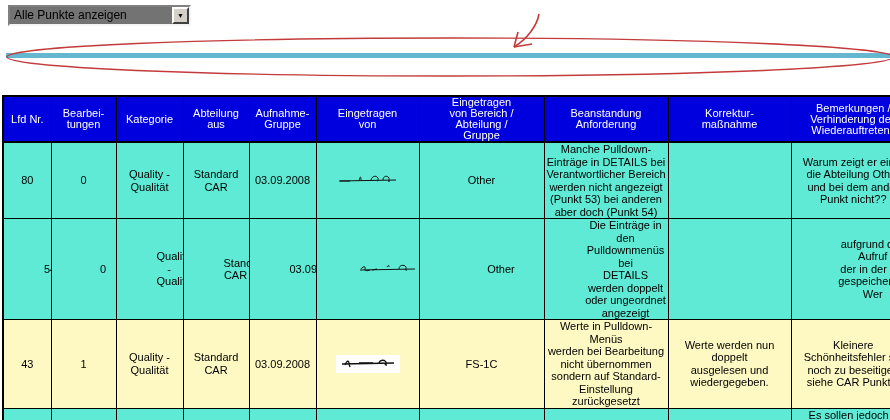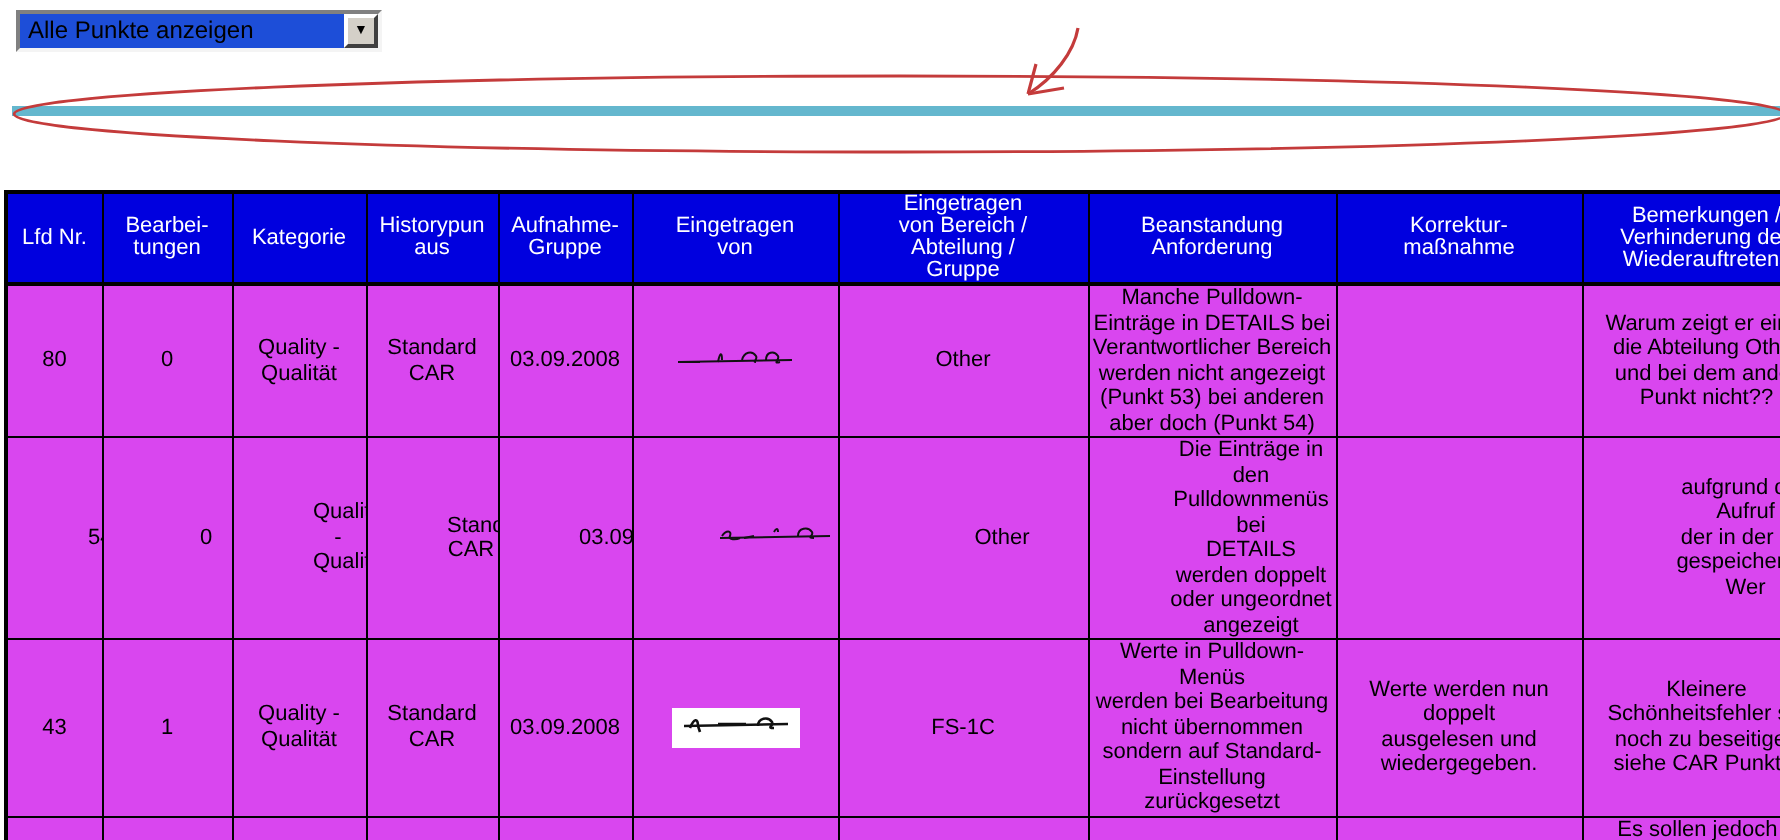--- a/index.html
+++ b/index.html
@@ -2,42 +2,42 @@
 <html><head>
 <meta charset="utf-8">
 <style>
   * { margin:0; padding:0; box-sizing:border-box; }
   html,body { width:890px; height:420px; overflow:hidden; background:#fff;
               font-family:"Liberation Sans", sans-serif; }
   #app { position:relative; width:890px; height:420px; }
 
   
   .combo { position:absolute; left:8px; top:5px; width:183px; height:21px;
-           background:#1d4ed8; border:2px solid; border-color:#808080 #f4f4f4 #f4f4f4 #808080; }
+           background:#737373; border:2px solid; border-color:#808080 #f4f4f4 #f4f4f4 #808080; }
   .combo-text { position:absolute; left:4px; top:1px; font-size:12px; color:#000; line-height:15px; }
   .combo-btn { position:absolute; right:0; top:0; width:17px; height:17px;
                background:#d4d0c8; border:2px solid; border-color:#fff #404040 #404040 #fff;
                font-size:7px; color:#000; text-align:center; line-height:13px; }
 
   
   .thin-bar { position:absolute; left:6px; top:53px; width:884px; height:5px; background:#64b7ce; }
 
   
   .annot { position:absolute; left:0; top:0; width:890px; height:95px; pointer-events:none; }
 
   table { position:absolute; left:2px; top:95px; width:913px;
           border-collapse:collapse; table-layout:fixed; }
   table, th, td { border:1px solid #000; }
   table { border-width:2px; }
   th { background:#0000df; color:#fff; font-weight:normal; font-size:11px;
        line-height:11px; height:45px; vertical-align:middle; text-align:center;
        border-bottom-width:2px; }
   td { font-size:11px; line-height:12.5px; color:#000; text-align:center;
-       vertical-align:middle; padding:0 1px; background:#d946ef; overflow:hidden; }
-  tr.hl td { background:#d946ef; }
+       vertical-align:middle; padding:0 1px; background:#5eead4; overflow:hidden; }
+  tr.hl td { background:#fef9c3; }
   tr.r0 td { height:75px; } tr.r1 td { height:63px;padding-left:40px; } tr.r2 td { height:65px; }
   tr.r3 td { height:77px; vertical-align:top; }
   .pre { white-space:pre-line; }
   .scrib { display:inline-block; }
   .scrib-box { display:inline-block; background:#fff; padding:1px 3px; }
 </style>
 </head>
 <body>
 
 <div id="app">
@@ -67,21 +67,21 @@
         <col style="width:124px">
         <col style="width:123px">
       <col style="width:125px">
     </colgroup>
     <thead>
       <tr>
         <th><span class="pre">Lfd Nr.</span></th>
         <th><span class="pre">Bearbei-
 tungen</span></th>
         <th><span class="pre">Kategorie</span></th>
-        <th><span class="pre">Historypun
+        <th><span class="pre">Abteilung
 aus</span></th>
         <th><span class="pre">Aufnahme-
 Gruppe</span></th>
         <th><span class="pre">Eingetragen
 von</span></th>
         <th><span class="pre">Eingetragen
 von Bereich /
 Abteilung /
 Gruppe</span></th>
         <th><span class="pre">Beanstandung

